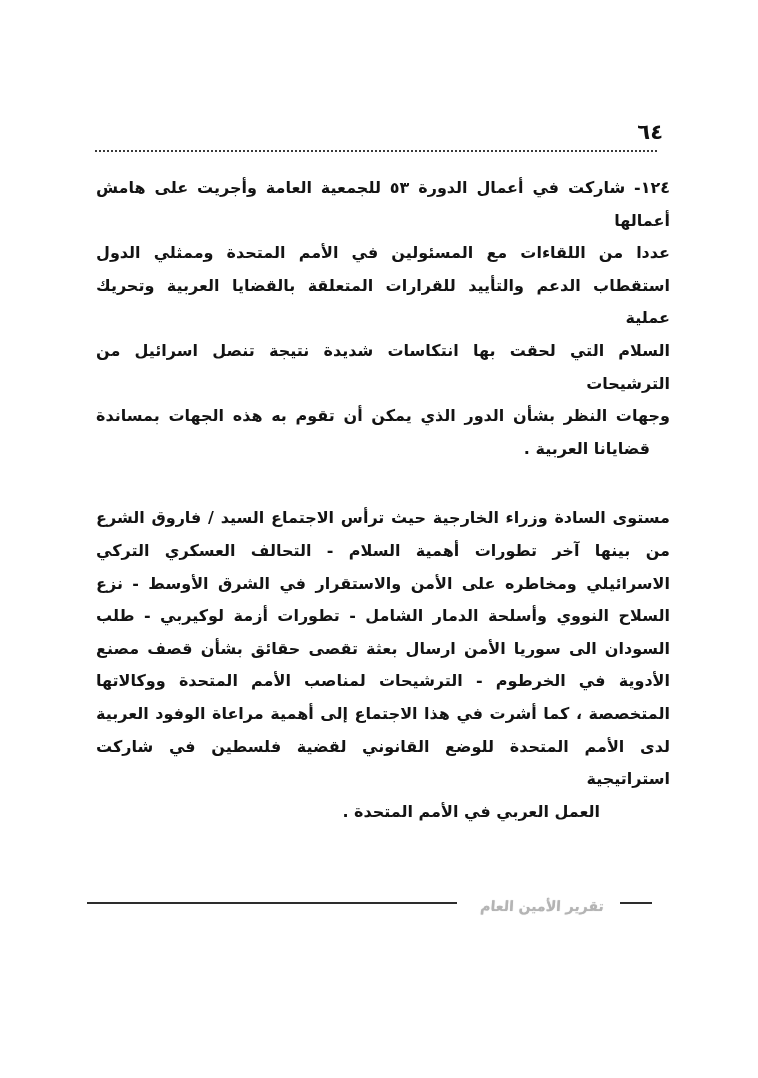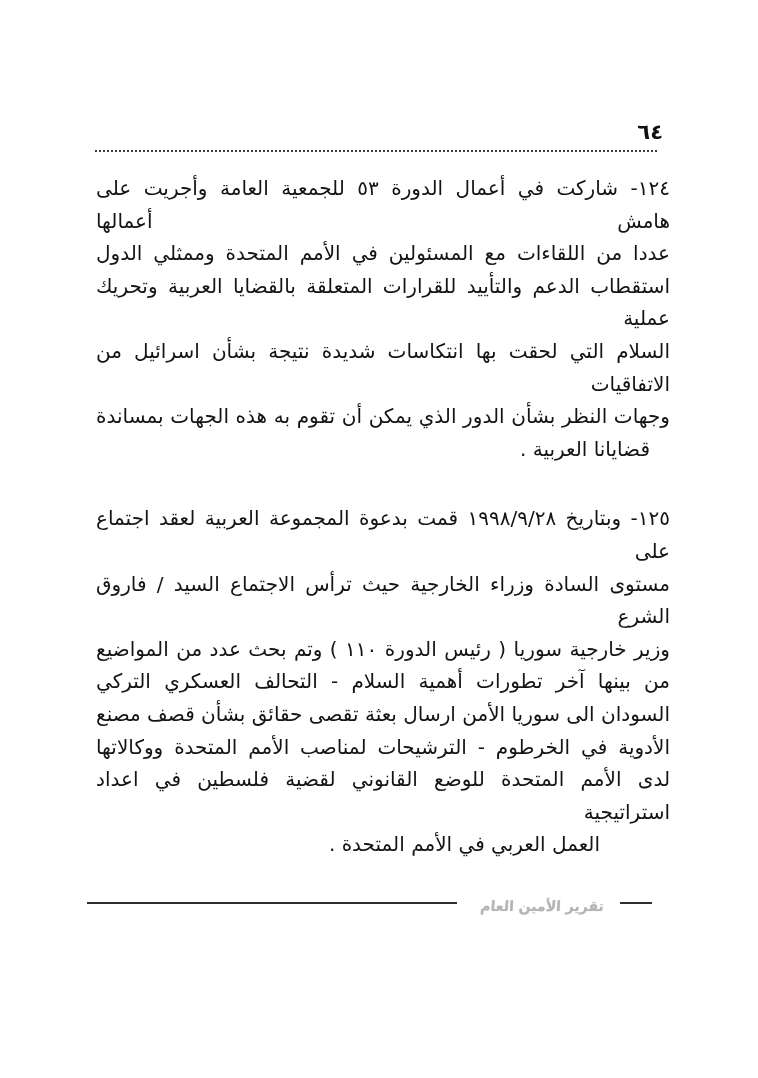--- a/index.html
+++ b/index.html
@@ -39,22 +39,22 @@
   }
   .content {
     position: absolute;
     top: 172px;
     left: 96px;   
     width: 574px; 
     direction: rtl;
   }
   .line {
     line-height: 32.6px;
-    font-size: 20px;
-    font-weight: normal;
+    font-size: 16px;
+    font-weight: bold;
     text-align: justify;
     text-align-last: justify;
     white-space: normal;
     color: #141414;
   }
   .line.last {
     text-align: right;
     text-align-last: right;
   }
   .line.end-124 { padding-left: 0; padding-right: 20px; }
@@ -107,35 +107,36 @@
   <div class="page-number">٦٤</div>
 
   <div class="top-rule"></div>
 
   <div class="content">
 
     <div>
       <div class="line">١٢٤- شاركت في أعمال الدورة ٥٣ للجمعية العامة وأجريت على هامش أعمالها</div>
       <div class="line">عددا من اللقاءات مع المسئولين في الأمم المتحدة وممثلي الدول</div>
       <div class="line">استقطاب الدعم والتأييد للقرارات المتعلقة بالقضايا العربية وتحريك عملية</div>
-      <div class="line">السلام التي لحقت بها انتكاسات شديدة نتيجة بشأن اسرائيل من الاتفاقيات</div>
+      <div class="line">السلام التي لحقت بها انتكاسات شديدة نتيجة تنصل اسرائيل من الترشيحات</div>
       <div class="line">وجهات النظر بشأن الدور الذي يمكن أن تقوم به هذه الجهات بمساندة</div>
       <div class="line last end-124">قضايانا العربية .</div>
     </div>
 
     <div class="para-gap"></div>
 
     <div>
-      <div class="line">١٢٥- وبتاريخ ١٩٩٨/٩/٢٨ قمت بدعوة المجموعة العربية لعقد اجتماع على</div>
       <div class="line">مستوى السادة وزراء الخارجية حيث ترأس الاجتماع السيد / فاروق الشرع</div>
-      <div class="line">وزير خارجية سوريا ( رئيس الدورة ١١٠ ) وتم بحث عدد من المواضيع</div>
       <div class="line">من بينها آخر تطورات أهمية السلام - التحالف العسكري التركي</div>
+      <div class="line">الاسرائيلي ومخاطره على الأمن والاستقرار في الشرق الأوسط - نزع</div>
+      <div class="line">السلاح النووي وأسلحة الدمار الشامل - تطورات أزمة لوكيربي - طلب</div>
       <div class="line">السودان الى سوريا الأمن ارسال بعثة تقصى حقائق بشأن قصف مصنع</div>
       <div class="line">الأدوية في الخرطوم - الترشيحات لمناصب الأمم المتحدة ووكالاتها</div>
-      <div class="line">لدى الأمم المتحدة للوضع القانوني لقضية فلسطين في اعداد استراتيجية</div>
+      <div class="line">المتخصصة ، كما أشرت في هذا الاجتماع إلى أهمية مراعاة الوفود العربية</div>
+      <div class="line">لدى الأمم المتحدة للوضع القانوني لقضية فلسطين في شاركت استراتيجية</div>
       <div class="line last end-125">العمل العربي في الأمم المتحدة .</div>
     </div>
 
   </div>
 
   <div class="footer">
     <div class="footer-line-long"></div>
     <div class="footer-stamp">تقرير الأمين العام</div>
     <div class="footer-dash"></div>
   </div>

